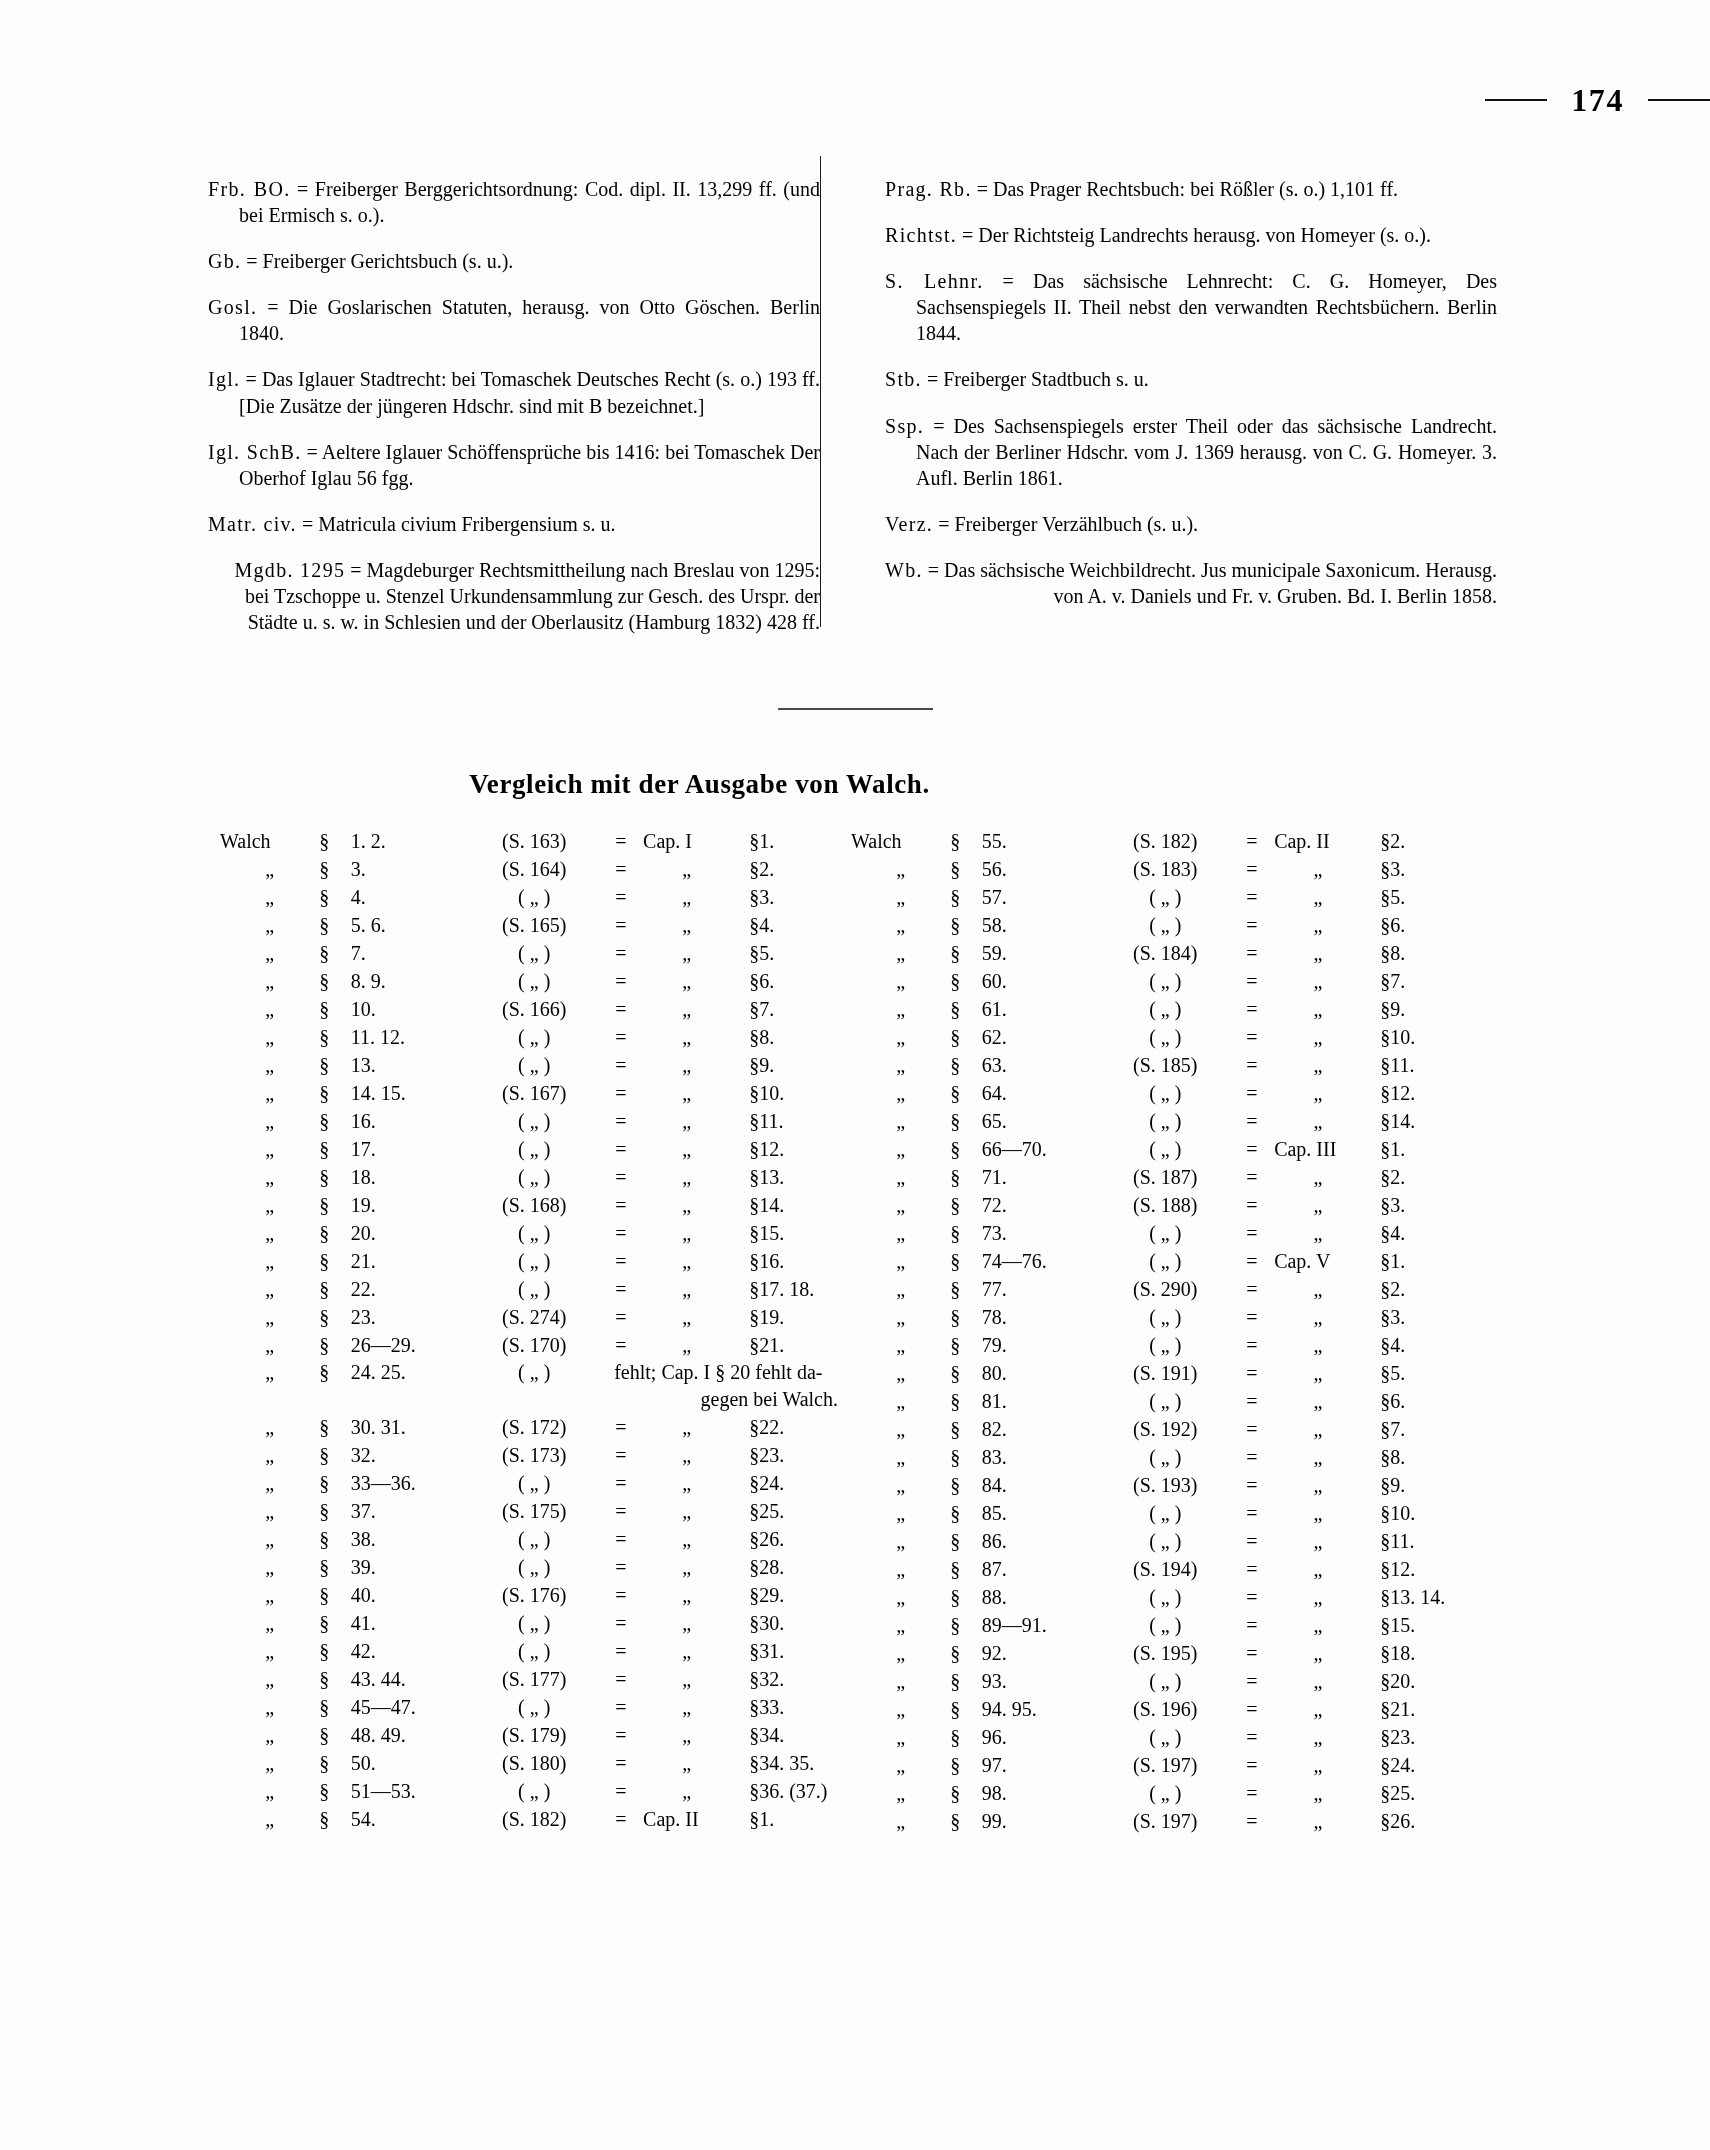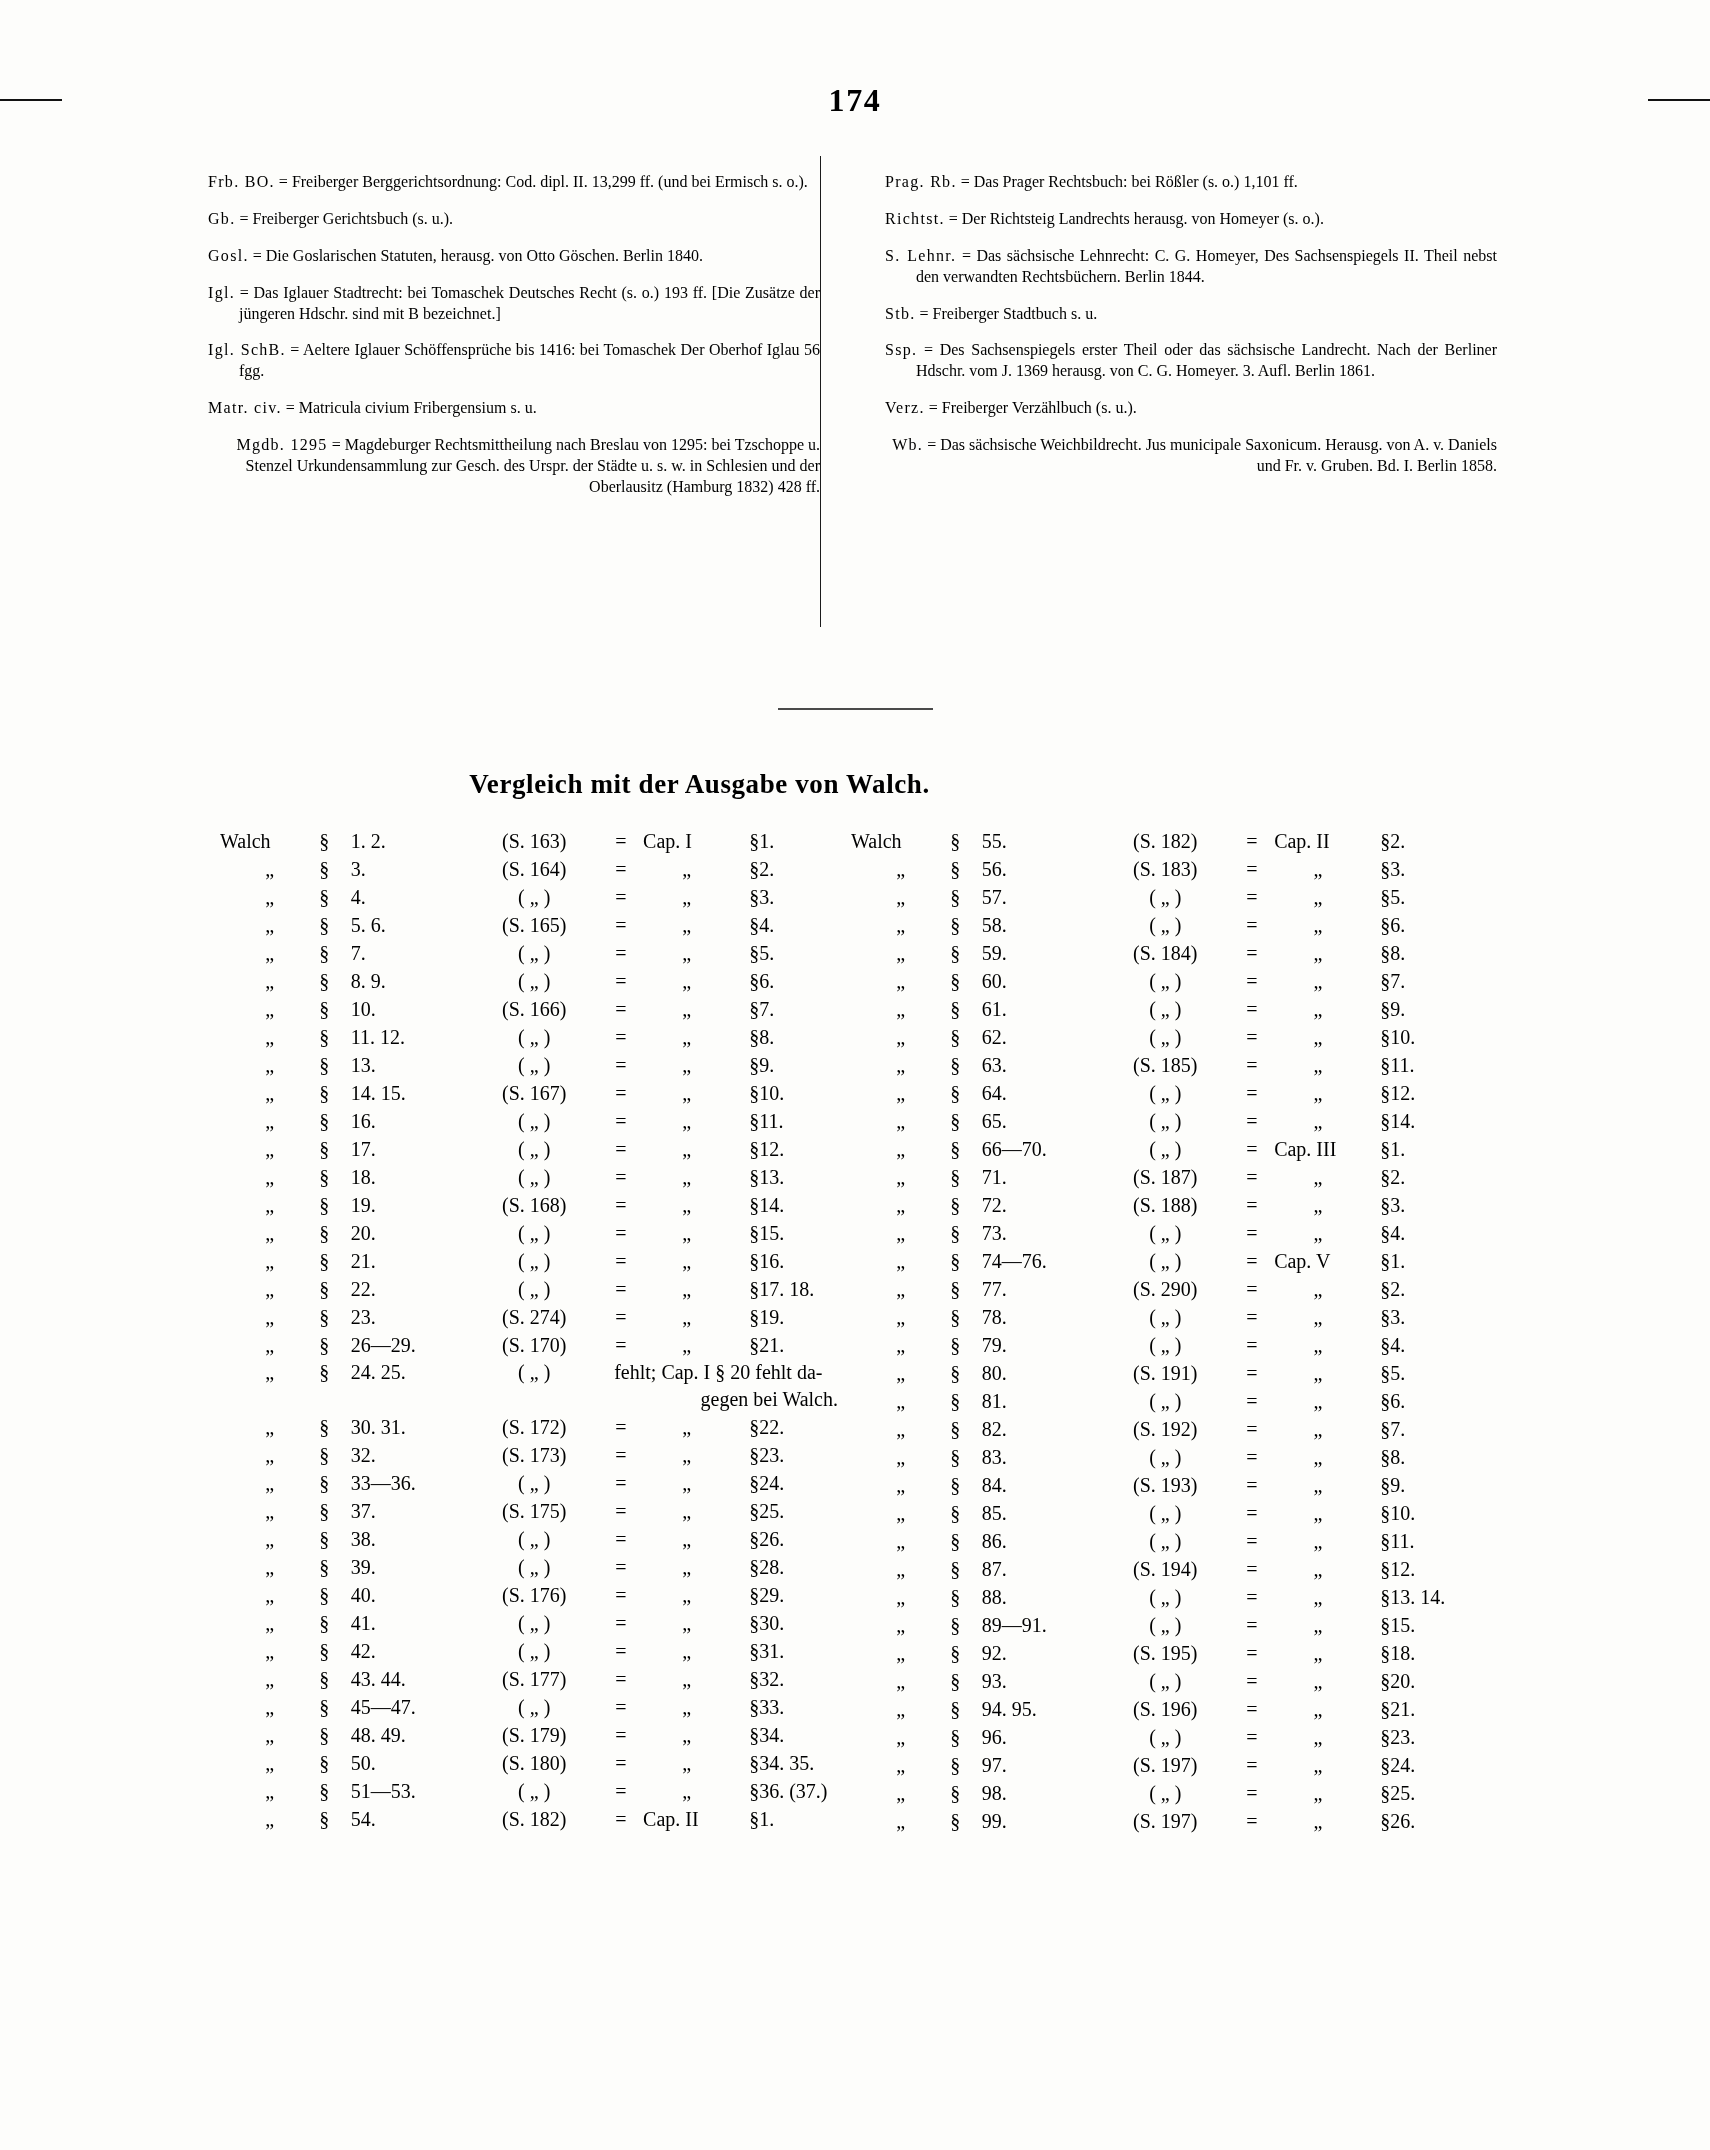--- a/index.html
+++ b/index.html
@@ -23,22 +23,22 @@
   }
 
   
   .running-head {
     position: absolute;
     top: 84px;
     left: 0;
     width: 1710px;
     display: flex;
     align-items: center;
-    justify-content: space-between;
-    gap: 13px;
+    justify-content: flex-end;
+    gap: 24px;
   }
   .head-rule {
     width: 62px;
     height: 2.6px;
     background: #121212;
   }
   .folio {
     font-size: 32px;
     font-weight: bold;
     letter-spacing: 1.6px;
@@ -62,21 +62,21 @@
 
   .abbrev-divider {
     width: 1.6px;
     background: #1b1b1b;
     margin-left: 0;
     align-self: stretch;
     height: 471px;
   }
 
   .abbrev-entry {
-    font-size: 16px;
+    font-size: 20px;
     line-height: 1.305;
     text-align: justify;
     margin-bottom: 1.6px;
     text-indent: 0;
     padding-left: 31px;
   }
   .abbrev-entry > .siglum {
     margin-left: -31px;
     letter-spacing: 1.3px;
     font-weight: 500;

